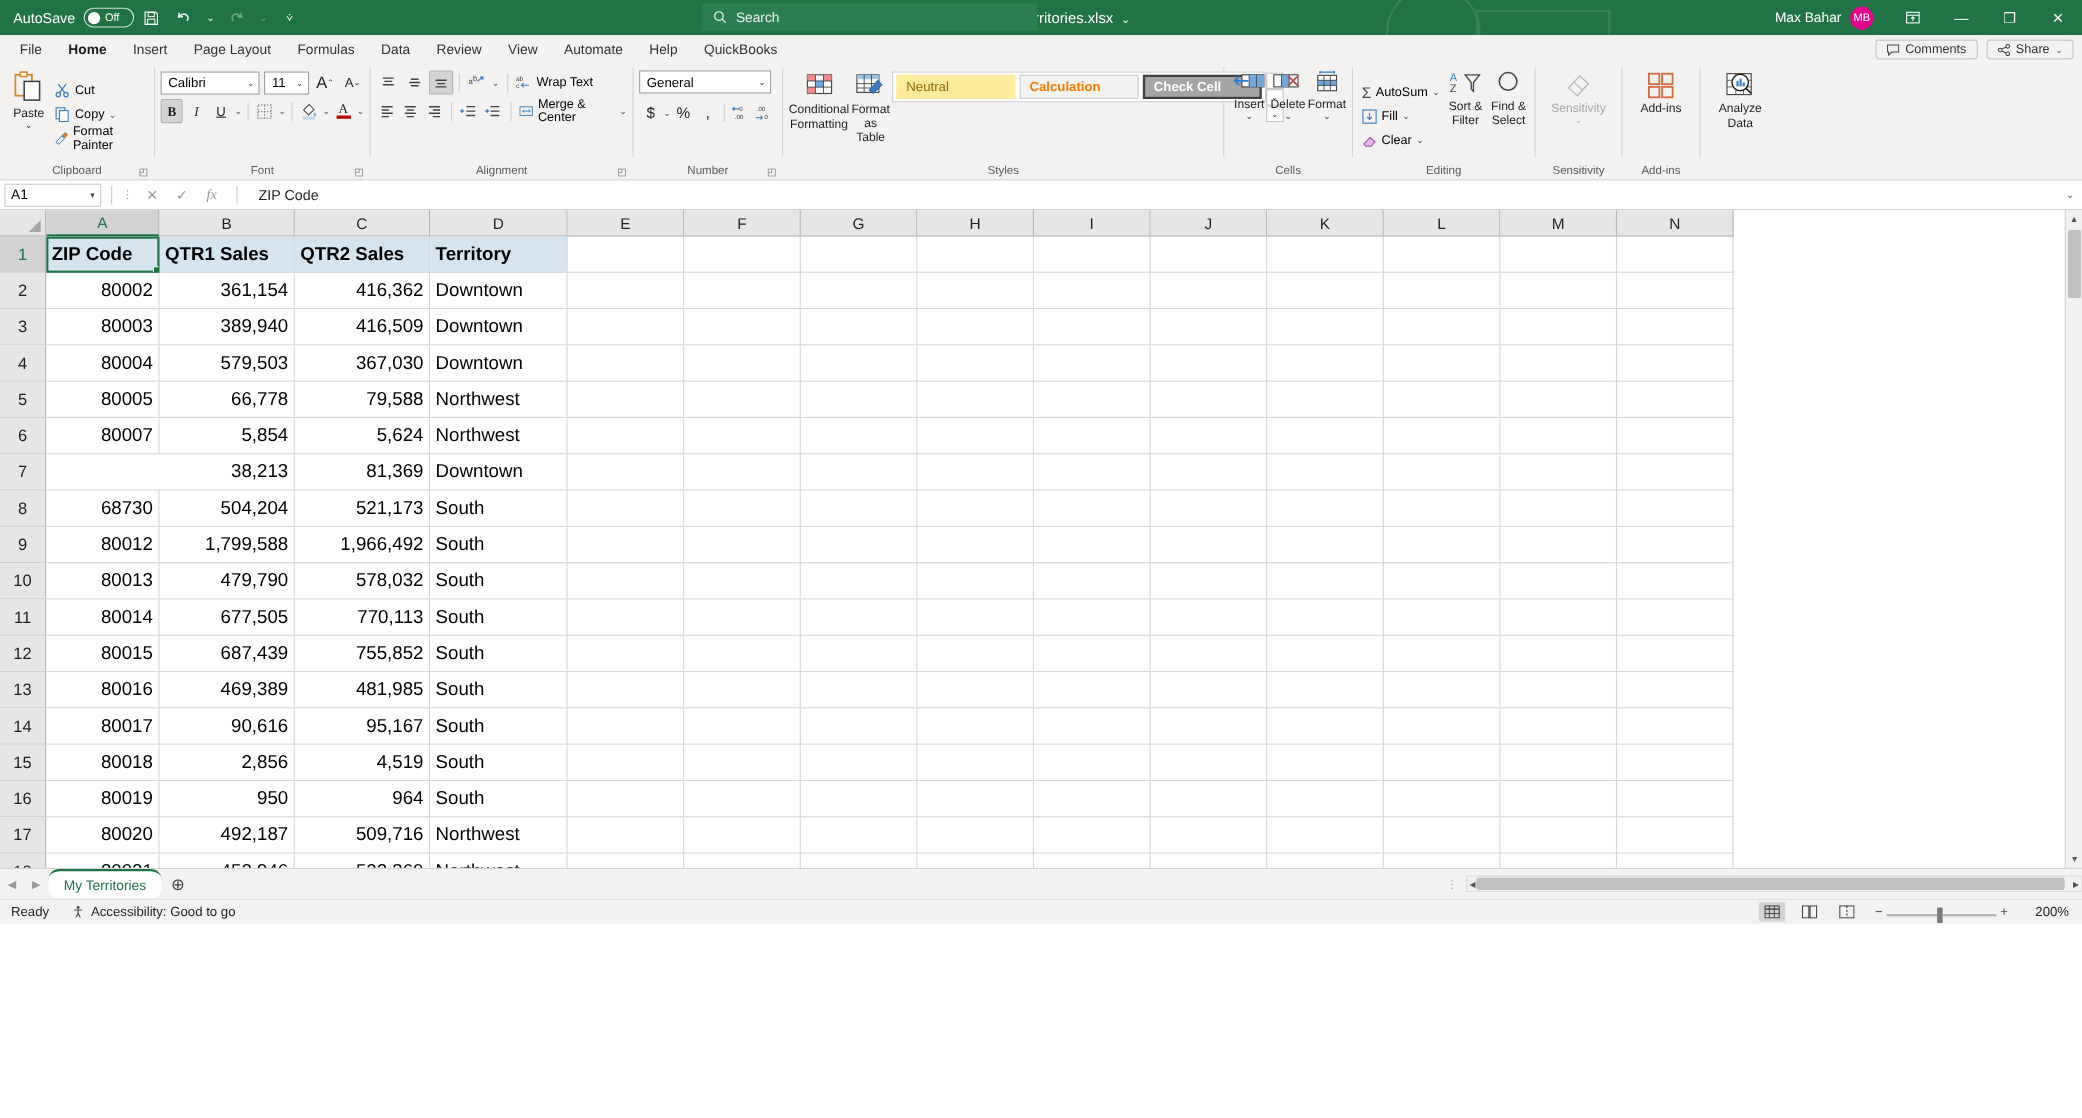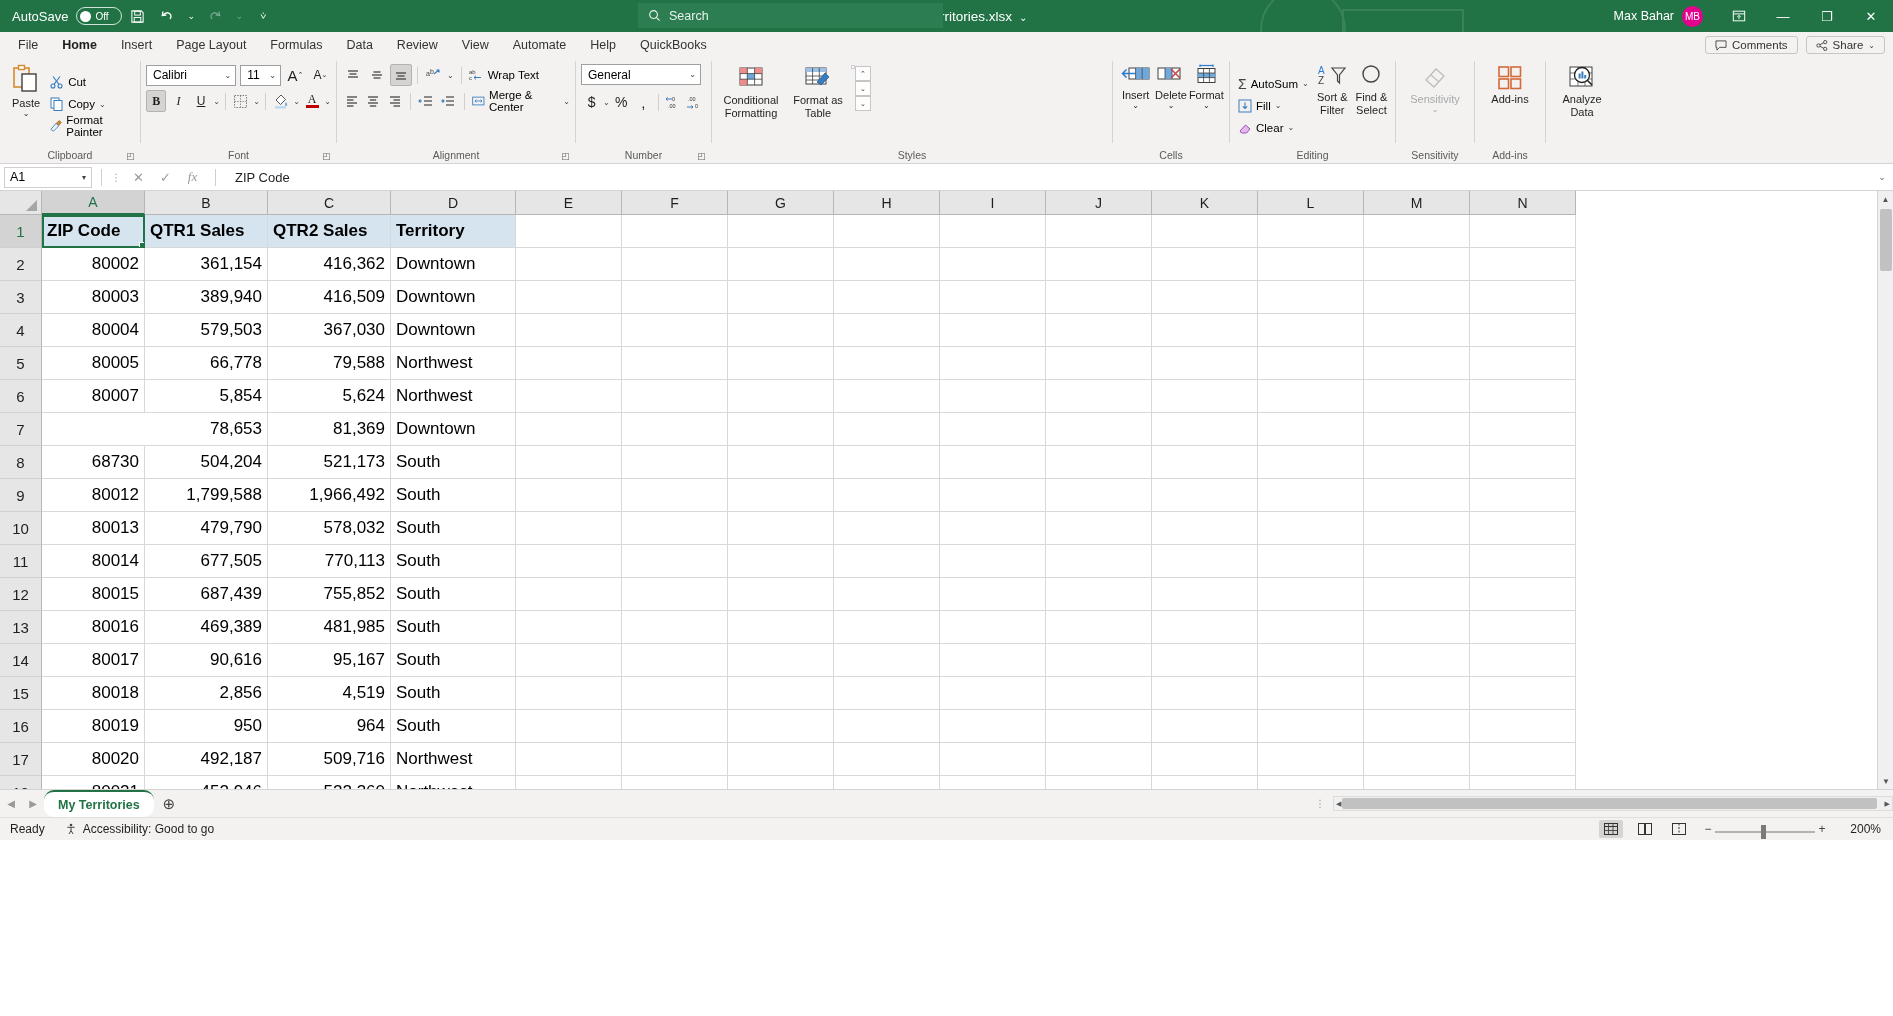--- a/index.html
+++ b/index.html
@@ -173,21 +173,21 @@
   }
   .vscroll .thumb { position: absolute; top: 18px; left: 2px; width: 12px; height: 62px; background: #c1c1c1; border-radius: 2px; }
 
   
   .sheetbar {
     height: 28px; background: #f3f2f1; display: flex; align-items: center;
     border-top: 1px solid #d6d4d2; font-size: 12.5px; position: relative;
   }
   .navbtn { width: 22px; text-align: center; color: #9a9a9a; font-size: 10px; }
   .sheettab {
-    padding: 4px 14px 3px; font-weight: bold; color: #217346; background: #fff;
+    padding: 4px 14px 3px; font-weight: normal; color: #217346; background: #fff;
     border-top: 2px solid #217346; margin-top: -1px; height: 27px; display: flex; align-items: center; border-radius: 10px;
   }
   .addsheet { width: 30px; text-align: center; color: #444; font-size: 15px; }
   .sb-right { position: absolute; right: 0; display: flex; align-items: center; gap: 2px; }
   .hscroll-track {
     width: 560px; height: 15px; background: #f0f0f0; border: 1px solid #dcdcdc;
     position: relative; display: flex; align-items: center;
   }
   .hscroll-thumb { position: absolute; left: 8px; width: 535px; height: 11px; background: #c1c1c1; border-radius: 2px; }
 
@@ -572,20 +572,25 @@
           <line x1="16.3" y1="3" x2="16.3" y2="19" stroke="#404040" stroke-width="0.8"></line>
           <line x1="3" y1="11" x2="23" y2="11" stroke="#404040" stroke-width="0.8"></line>
           <line x1="3" y1="15" x2="23" y2="15" stroke="#404040" stroke-width="0.8"></line>
           <path d="M14 17 L22 8 L26 12 L18 20 Z" fill="#3a7cbf" stroke="#245e92" stroke-width="0.8"></path>
         </svg>
         <span class="lbl">Format as</span>
         <span class="lbl">Table</span>
       </div>
       <div style="display:flex; align-items:flex-start; padding-top:4px;">
         <div style="display:flex; flex-direction:column; border:1px solid #d0cece; background:#fff; padding:1px;">
+          <div style="display:flex;">
+            <div class="styletile" style="background:#ffeb9c;color:#9c6500;border-color:#ffeb9c;">Neutral</div>
+            <div class="styletile" style="background:#f2f2f2;color:#fa7d00;border-color:#d0cece;font-weight:bold;">Calculation</div>
+            <div class="styletile" style="background:#a5a5a5;color:#ffffff;border:2px solid #3f3f3f;font-weight:bold;">Check Cell</div>
+          </div>
         </div>
         <div class="gallery-scroll">
           <div class="gsb">⌃</div>
           <div class="gsb">⌄</div>
           <div class="gsb">⌄</div>
         </div>
       </div>
     </div>
     <div class="group-label">Styles</div>
   </div>
@@ -886,21 +891,21 @@
           <div class="cell" style="width: 106px;"></div>
           <div class="cell" style="width: 106px;"></div>
           <div class="cell" style="width: 106px;"></div>
           <div class="cell" style="width: 106px;"></div>
           <div class="cell" style="width: 106px;"></div>
           <div class="cell" style="width: 106px;"></div>
           <div class="cell" style="width: 106px;"></div>
         </div>
         <div class="row">
           <div class="cell num" style="width: 103px; margin-top: 32px;">80010</div>
-          <div class="cell num" style="width: 123px;">78,653</div>
+          <div class="cell num" style="width: 123px;">38,213</div>
           <div class="cell num" style="width: 123px;">81,369</div>
           <div class="cell" style="width: 125px;">Downtown</div>
           <div class="cell" style="width: 106px;"></div>
           <div class="cell" style="width: 106px;"></div>
           <div class="cell" style="width: 106px;"></div>
           <div class="cell" style="width: 106px;"></div>
           <div class="cell" style="width: 106px;"></div>
           <div class="cell" style="width: 106px;"></div>
           <div class="cell" style="width: 106px;"></div>
           <div class="cell" style="width: 106px;"></div>

